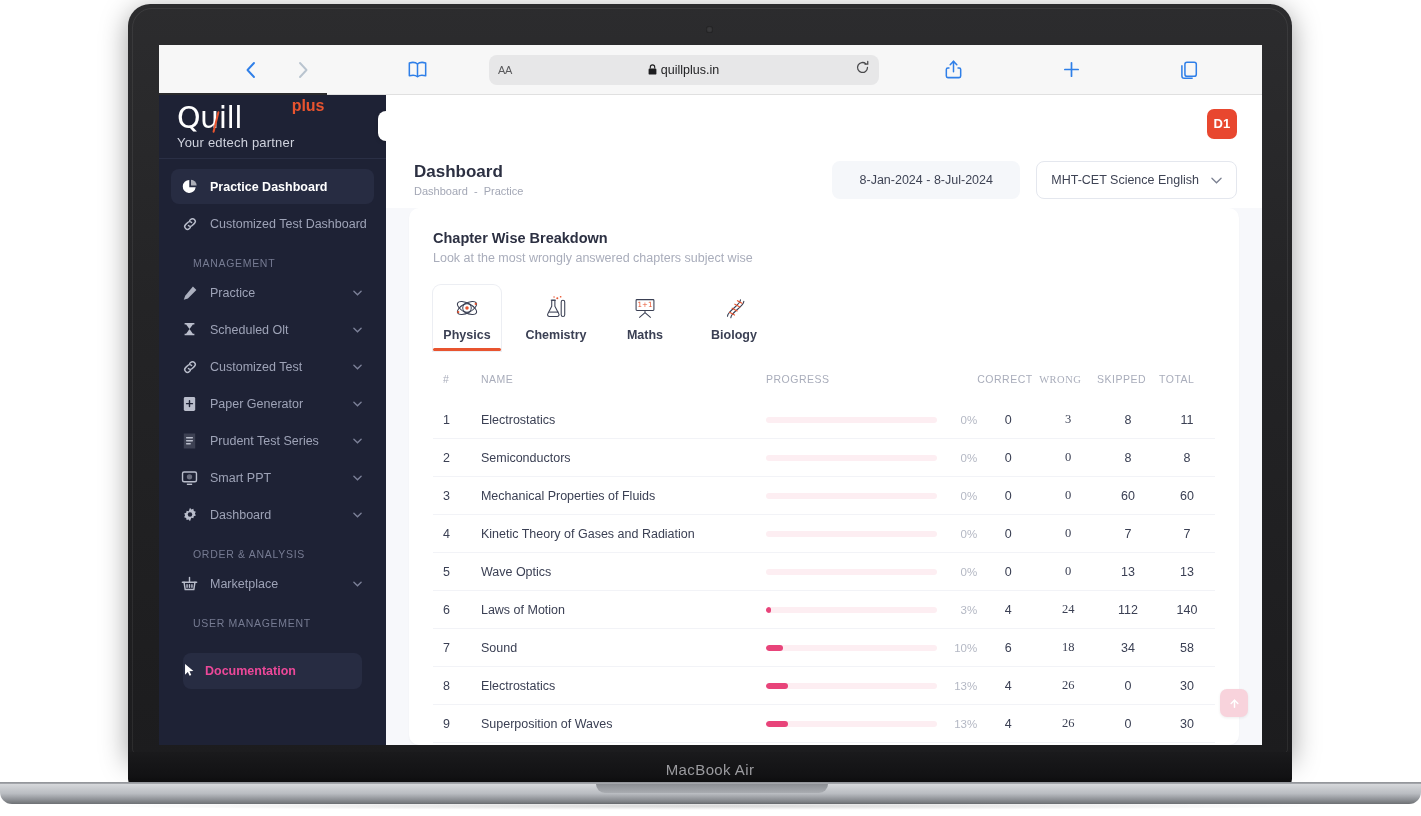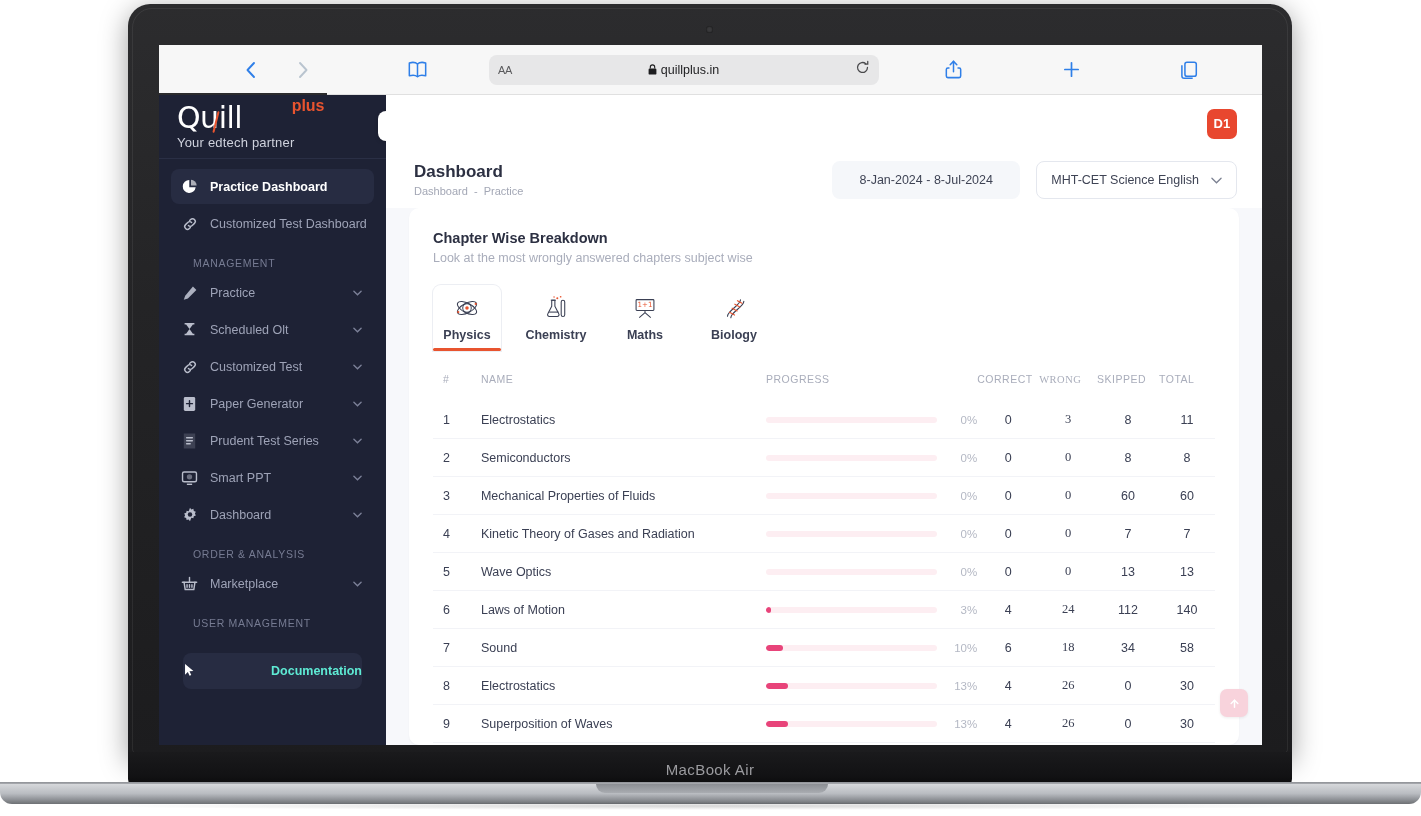--- a/index.html
+++ b/index.html
@@ -250,23 +250,23 @@
     font-size: 10.5px;
     letter-spacing: 0.7px;
     color: #767b92;
   }
 
   .doc-btn {
     margin: 18px 12px 0 12px;
     height: 36px;
     background: #272c42;
     border-radius: 8px;
-    display: flex; align-items: center; justify-content: space-between;
+    display: flex; align-items: center; justify-content: flex-start;
     gap: 9px;
-    color: #5eead4;
+    color: #ec4899;
     font-size: 12.5px;
     font-weight: 700;
   }
 
   
   .main {
     flex: 1;
     background: #ffffff;
     position: relative;
     overflow: hidden;

